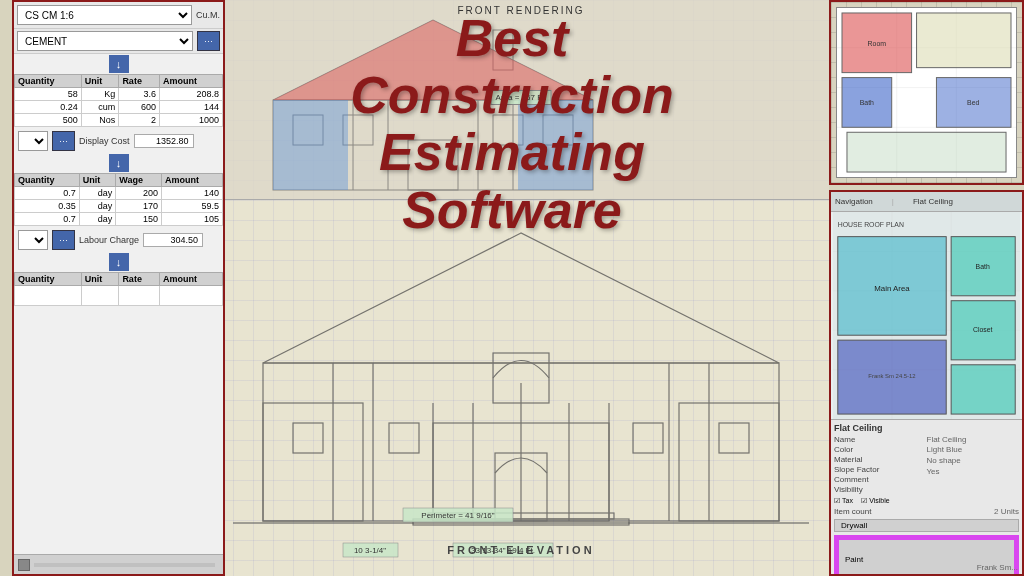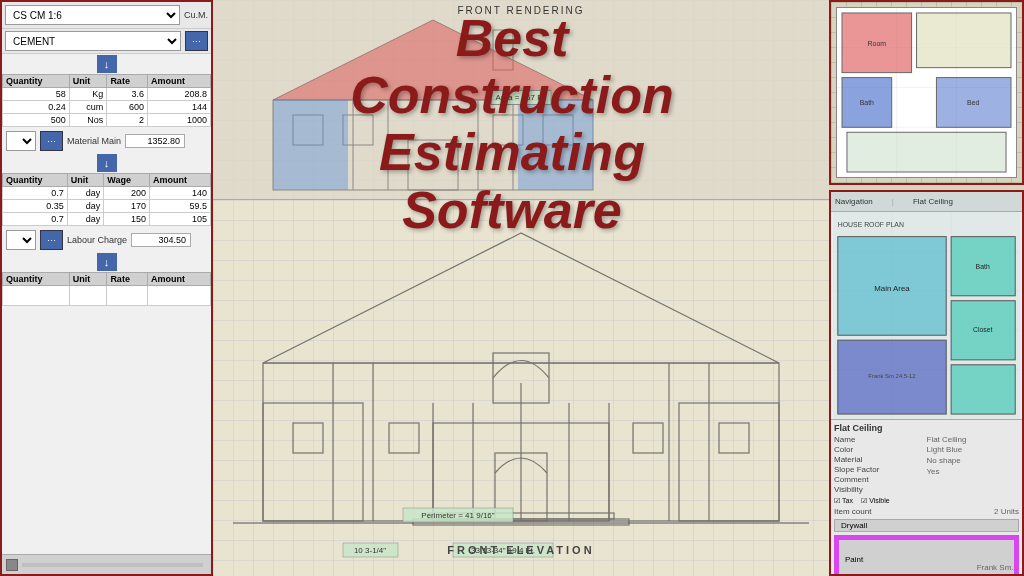--- a/index.html
+++ b/index.html
@@ -95,21 +95,21 @@
       color: #8B1A1A;
       text-shadow: 2px 2px 4px rgba(0,0,0,0.3);
       line-height: 1.1;
       font-family: Arial Black, sans-serif;
       white-space: nowrap;
     }
 
     
     .left-panel {
       position: absolute;
-      top: 0; left: 0;
+      top: 0; left: 12px;
       width: 213px;
       height: 576px;
       background: #f0f0f0;
       border: 2px solid #8B1A1A;
       z-index: 20;
       overflow: hidden;
     }
 
     .lp-top-bar {
       display: flex;
@@ -485,21 +485,21 @@
           <td>2</td>
           <td>1000</td>
         </tr>
       </tbody>
     </table>
   </div>
 
   <div class="lp-spacer-row">
     <select class="lp-dropdown" style="width:30px;flex:none;"><option>▼</option></select>
     <div class="lp-btn">···</div>
-    <span class="lp-cost-label">Material Main</span>
+    <span class="lp-cost-label">Display Cost</span>
     <span class="lp-cost-value">1352.80</span>
   </div>
 
   <div class="lp-down-arrow">↓</div>
 
   <div class="lp-section">
     <table class="lp-table">
       <thead>
         <tr>
           <th>Quantity</th>

